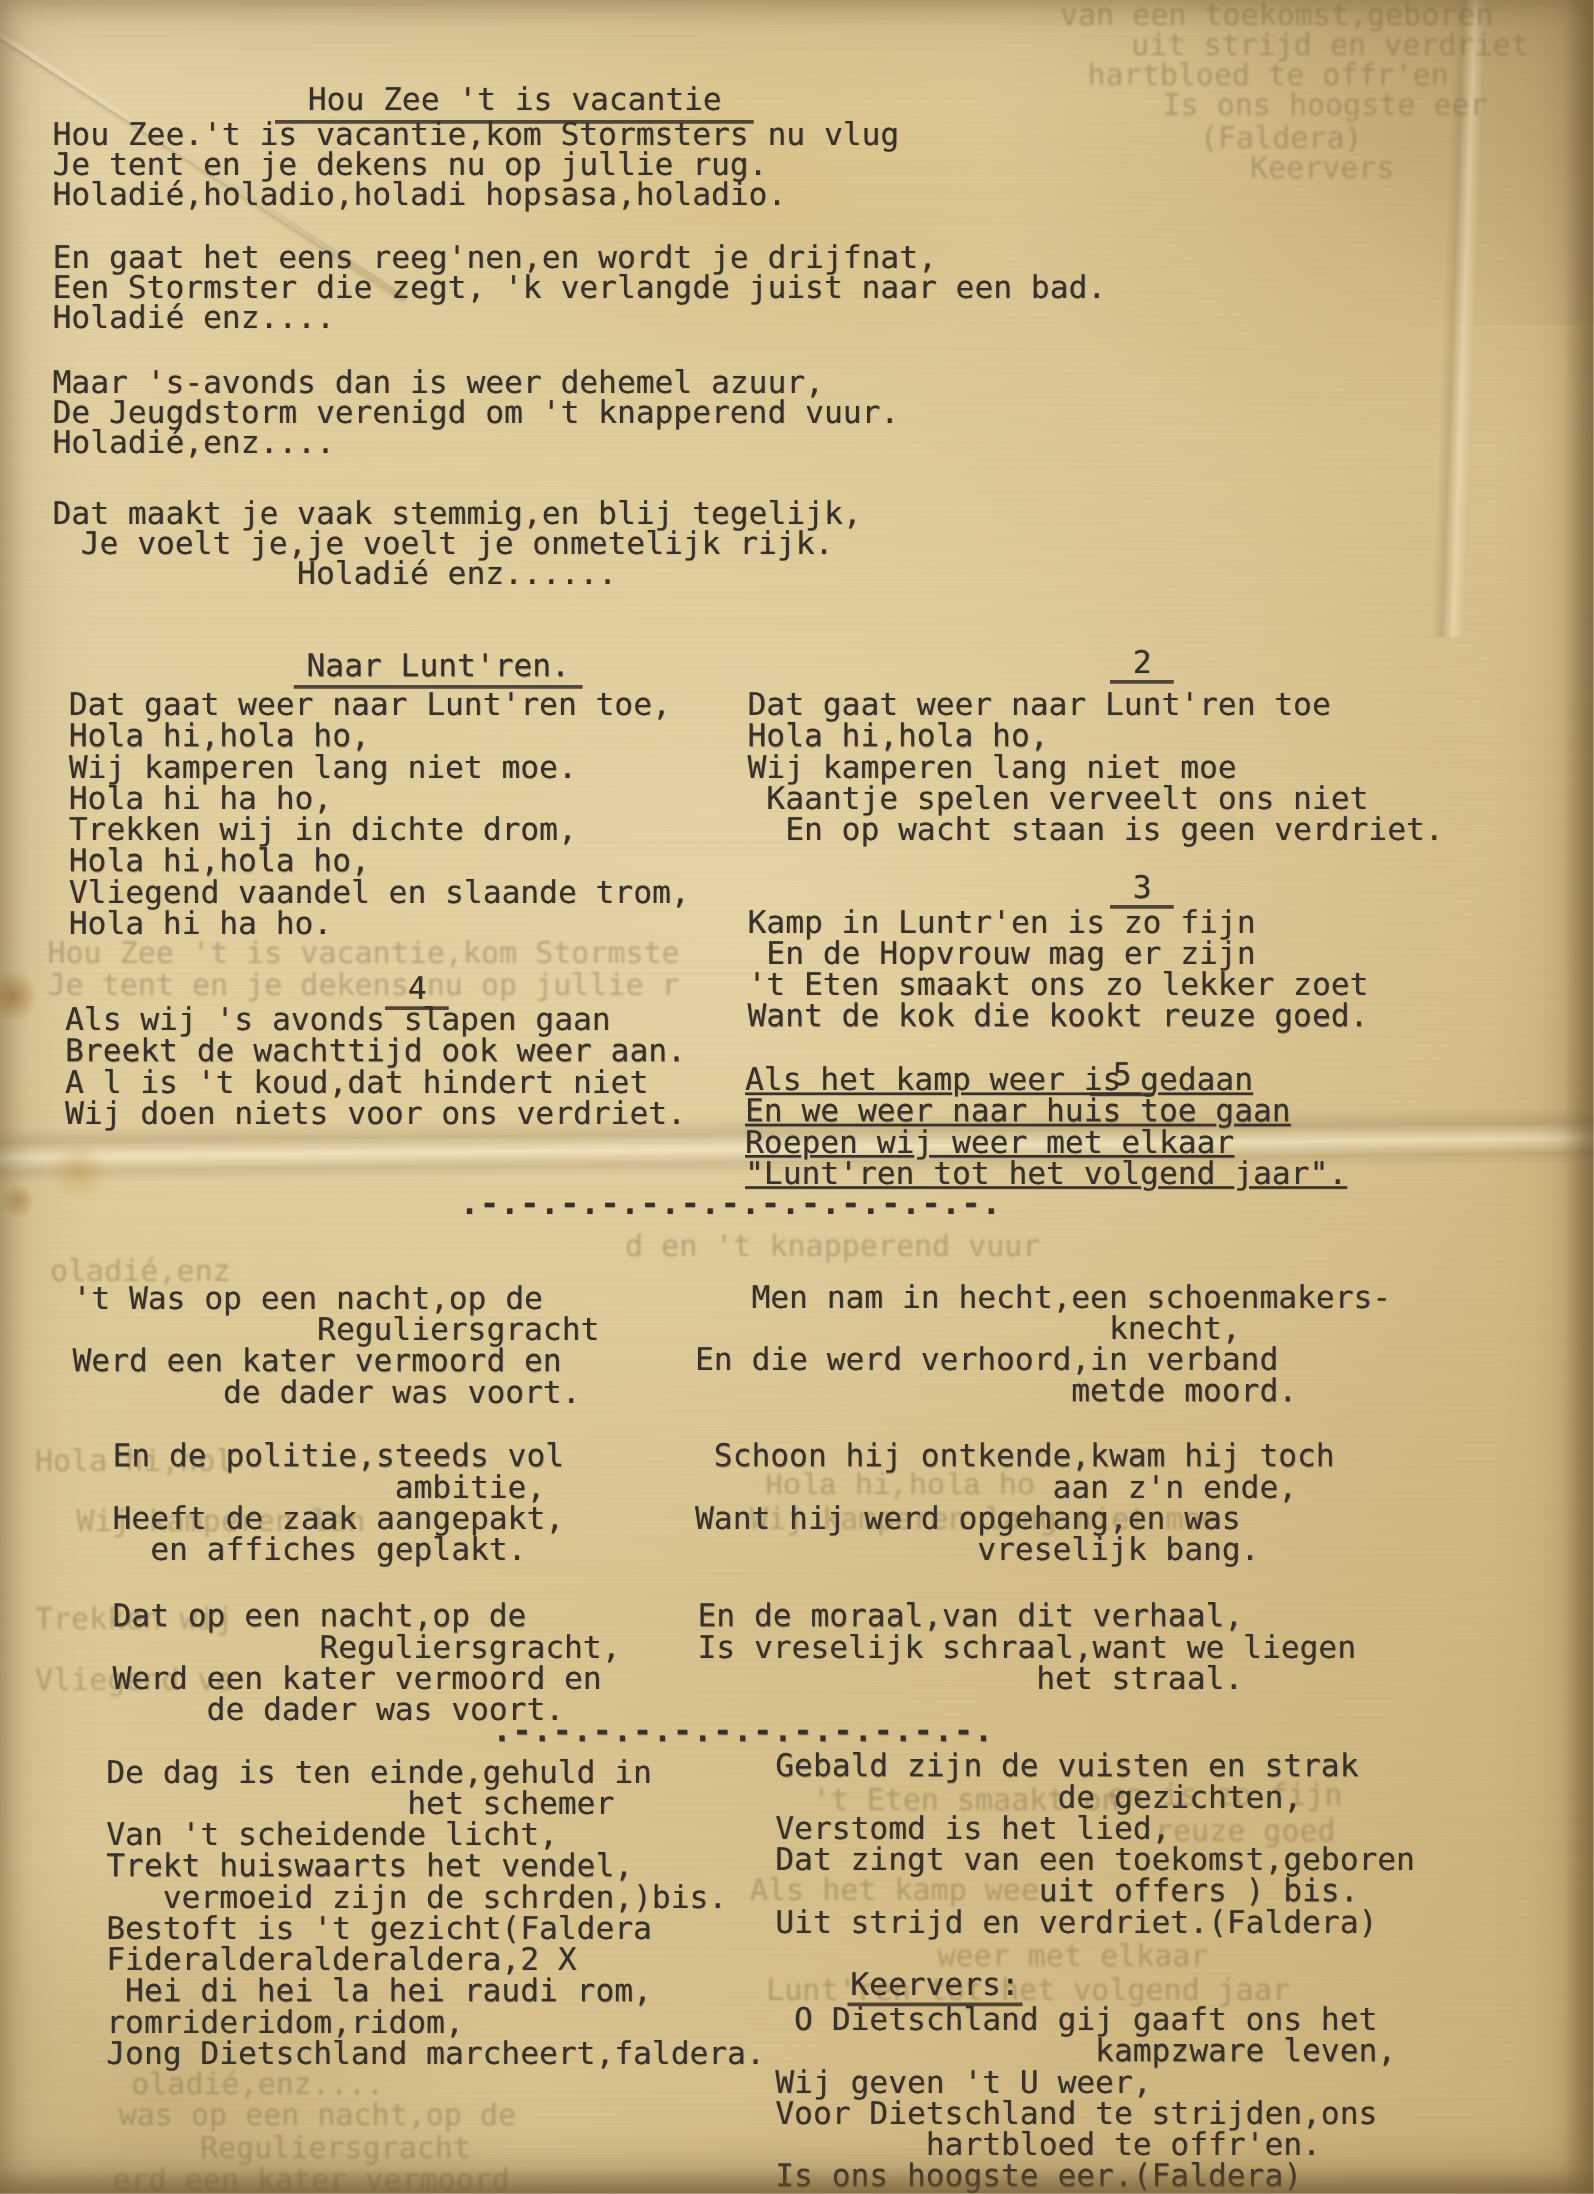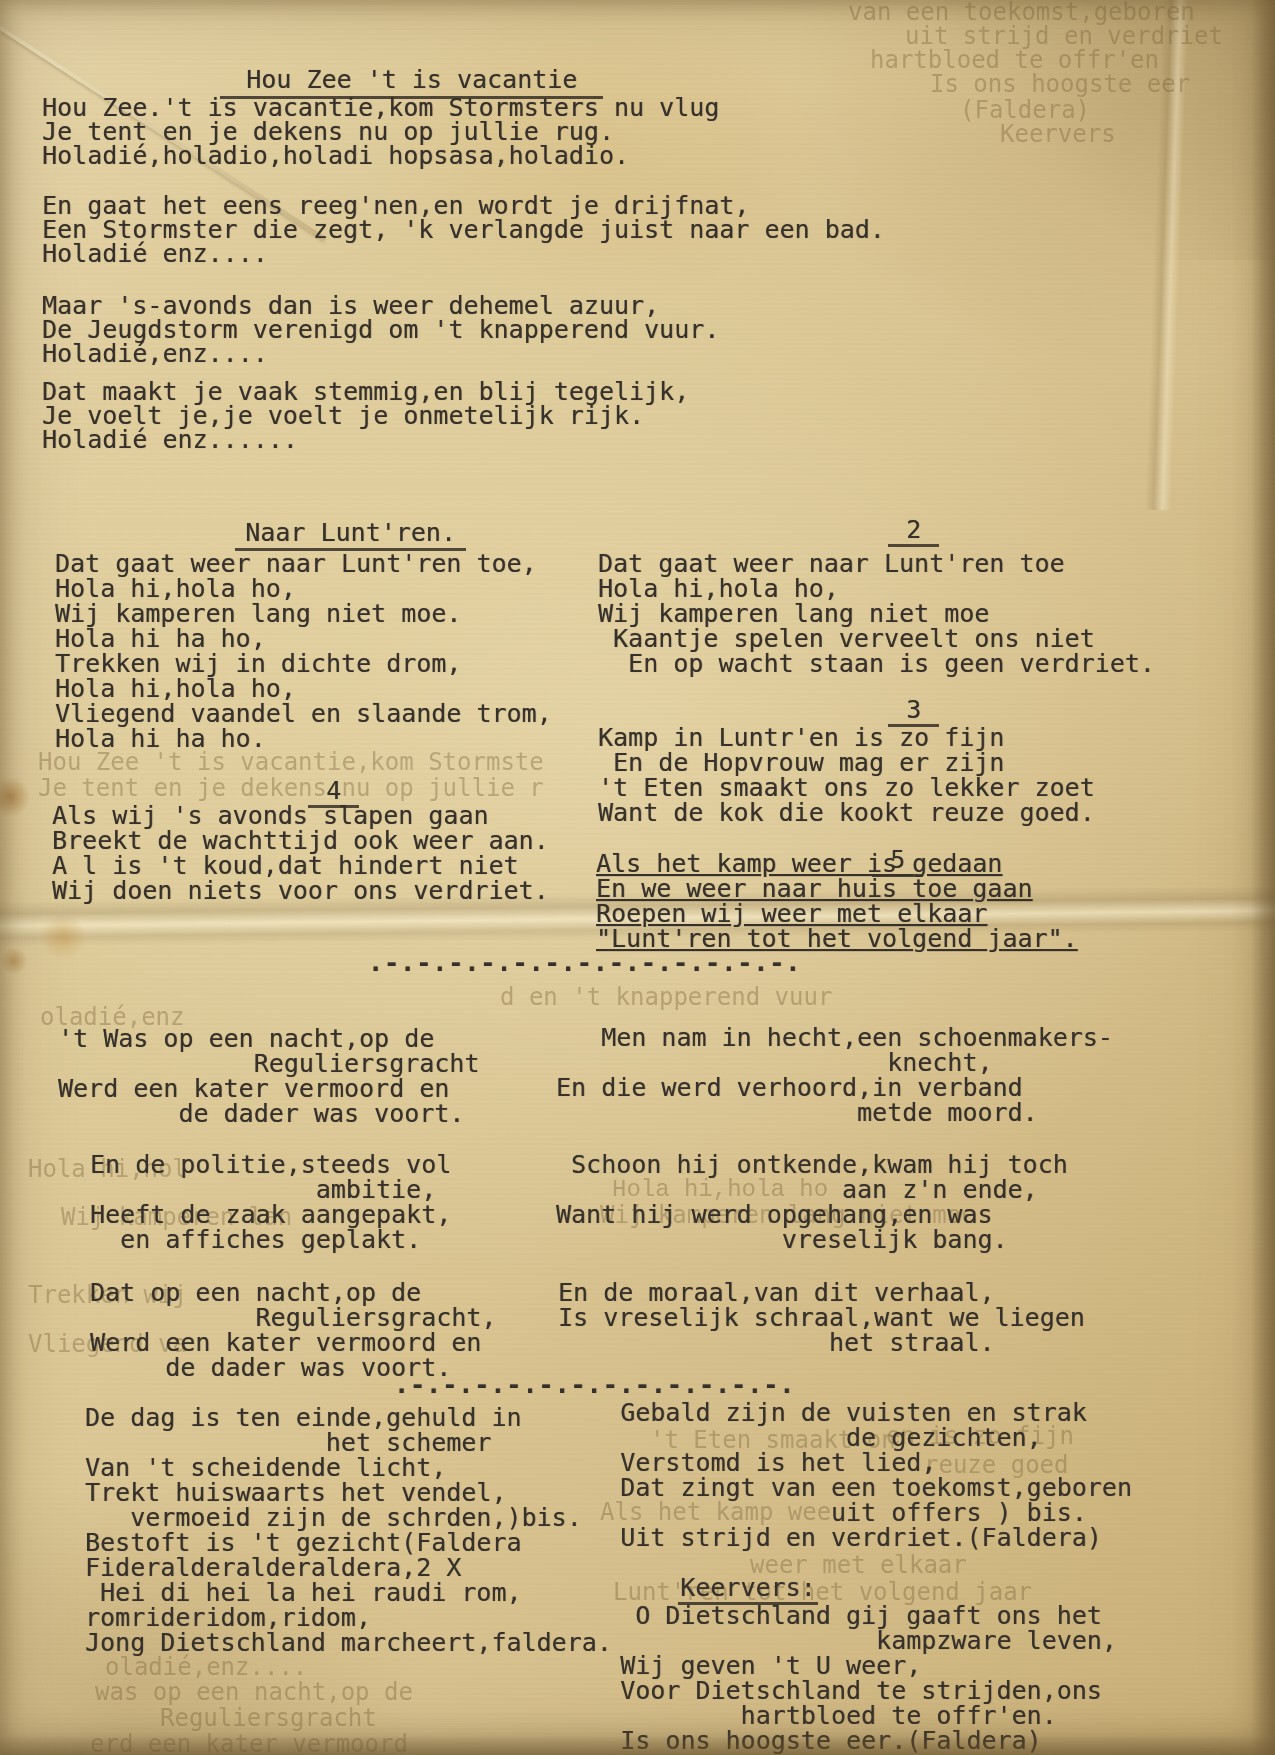--- a/index.html
+++ b/index.html
@@ -91,21 +91,21 @@
   </div>
   <pre class="t lh24" style="left:42px; top:96px;">Hou Zee.'t is vacantie,kom Stormsters nu vlug
 Je tent en je dekens nu op jullie rug.
 Holadié,holadio,holadi hopsasa,holadio.</pre>
   <pre class="t lh24" style="left:42px; top:194px;">En gaat het eens reeg'nen,en wordt je drijfnat,
 Een Stormster die zegt, 'k verlangde juist naar een bad.
 Holadié enz....</pre>
   <pre class="t lh24" style="left:42px; top:294px;">Maar 's-avonds dan is weer dehemel azuur,
 De Jeugdstorm verenigd om 't knapperend vuur.
 Holadié,enz....</pre>
-  <pre class="t lh24" style="left:42px; top:380px;">Dat maakt je vaak stemmig,en blij tegelijk,
+  <pre class="t lh24" style="left:42px; top:399px;text-align:center;">Dat maakt je vaak stemmig,en blij tegelijk,
 Je voelt je,je voelt je onmetelijk rijk.
 Holadié enz......</pre>
 
   <div class="t" style="left:175px; top:495px;">
     <span class="h2">Naar Lunt'ren.</span>
   </div>
   <div class="t" style="left:828px; top:492px;">
     <span class="num">2</span>
   </div>
   <pre class="t" style="left:55px; top:551px;">Dat gaat weer naar Lunt'ren toe,

